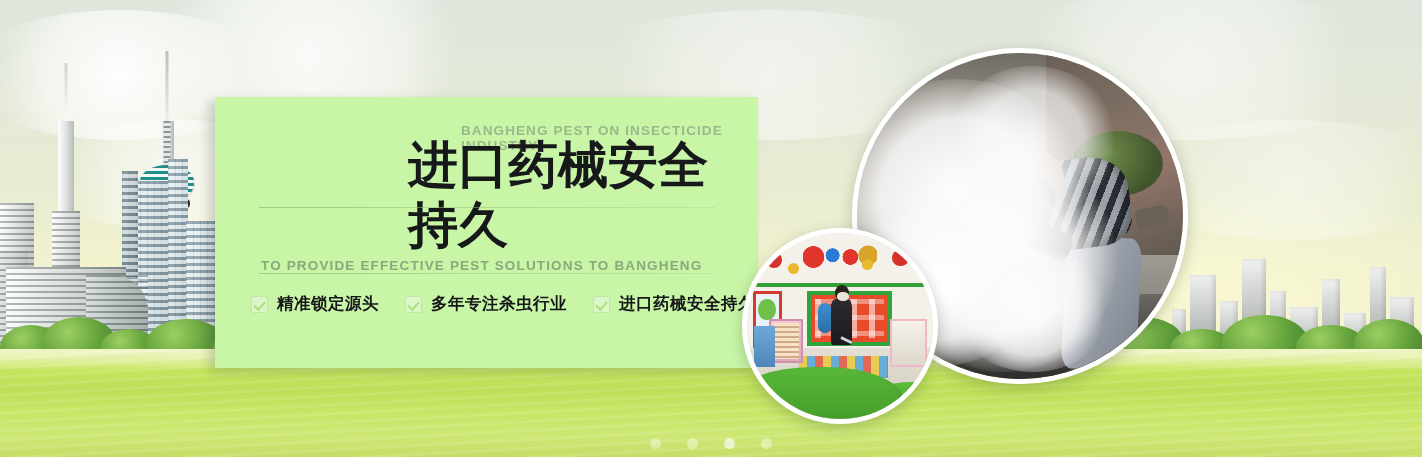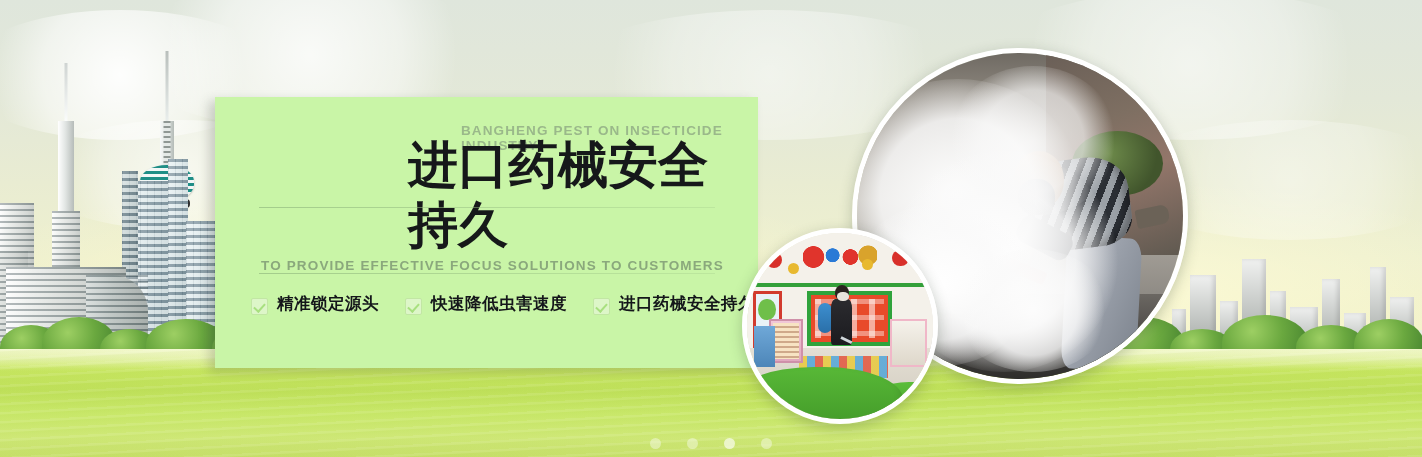--- a/index.html
+++ b/index.html
@@ -145,21 +145,21 @@
     position:absolute; left:46px; top:115px;
     font-size:36px; line-height:48px; font-weight:bold; color:#f1501f;
     letter-spacing:1px;
   }
   .eng-bottom {
     position:absolute; left:46px; top:161px;
     font-size:13.5px; letter-spacing:1.15px; color:#8aa87c; font-weight:bold;
   }
 
   .features { position:absolute; left:36px; top:196px; display:flex; align-items:center; gap:0px; }
-  .feat { display:flex; align-items:flex-end; margin-right:26px; }
+  .feat { display:flex; align-items:center; margin-right:26px; }
   .chk {
     width:17px; height:17px; border-radius:2px;
     background:#ddf6c8;
     border:1px solid #c2e6a4;
     position:relative; flex:none; margin-right:9px;
   }
   .chk:after {
     content:""; position:absolute; left:4px; top:2px;
     width:5px; height:9px; border:solid #a8e07f; border-width:0 2.5px 2.5px 0;
     transform:rotate(42deg);
@@ -396,32 +396,32 @@
     <div class="panel-inner">
 
       <div class="row-title">
         <span class="eng-top">BANGHENG PEST ON INSECTICIDE INDUSTRY</span>
         <span class="big-cn2">进口药械安全持久</span>
       </div>
 
       <div class="divider div1"></div>
 
 
-      <div class="eng-bottom">TO PROVIDE EFFECTIVE FOCUS SOLUTIONS TO CUSTOMERS</div>
+      <div class="eng-bottom">TO PROVIDE EFFECTIVE PEST SOLUTIONS TO BANGHENG</div>
 
       <div class="divider div2"></div>
 
       <div class="features">
         <div class="feat">
           <span class="chk"></span>
           <span class="feat-label">精准锁定源头</span>
         </div>
         <div class="feat">
           <span class="chk"></span>
-          <span class="feat-label">快速降低虫害速度</span>
+          <span class="feat-label">多年专注杀虫行业</span>
         </div>
         <div class="feat">
           <span class="chk"></span>
           <span class="feat-label">进口药械安全持久</span>
         </div>
       </div>
 
     </div>
   </div>
 

